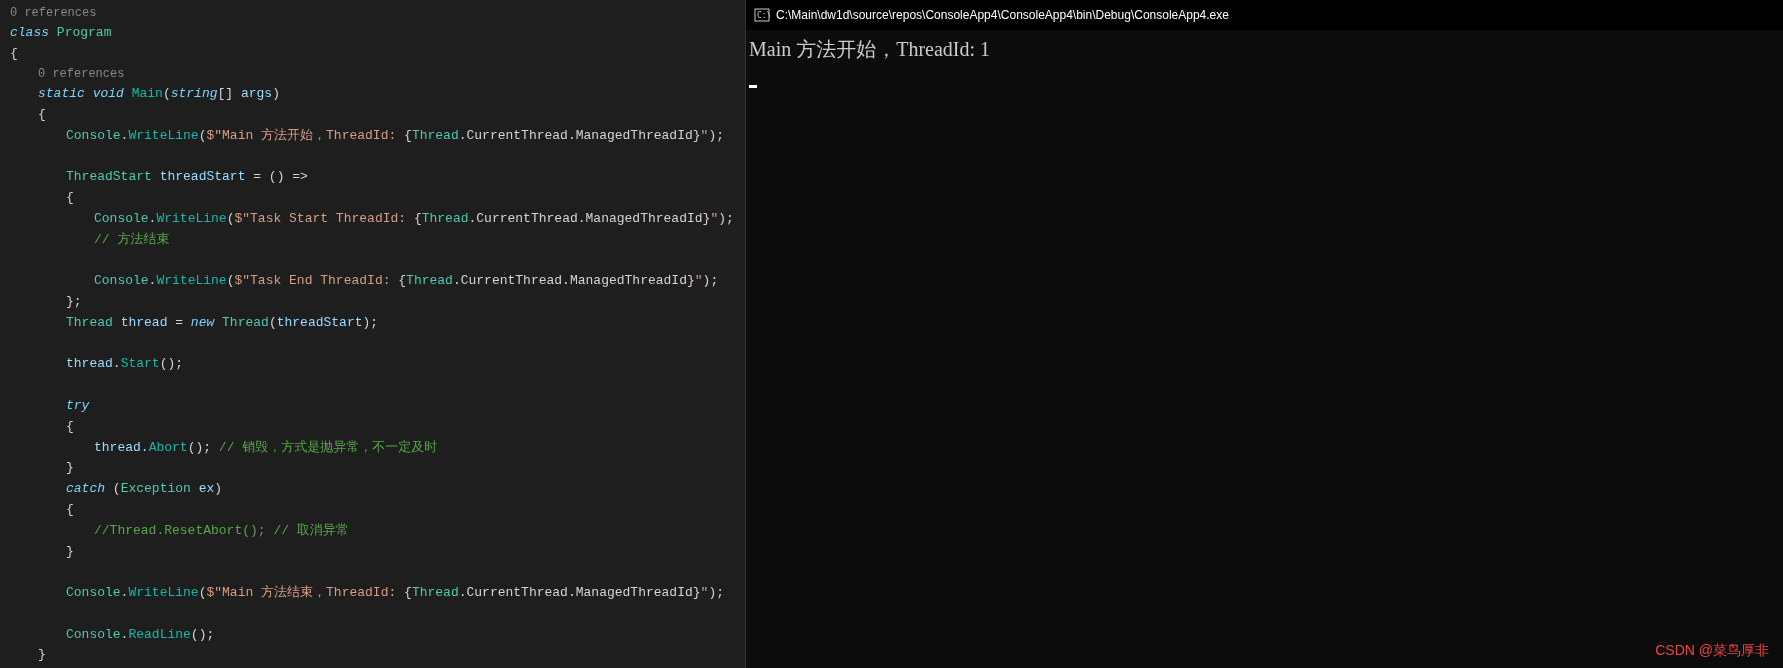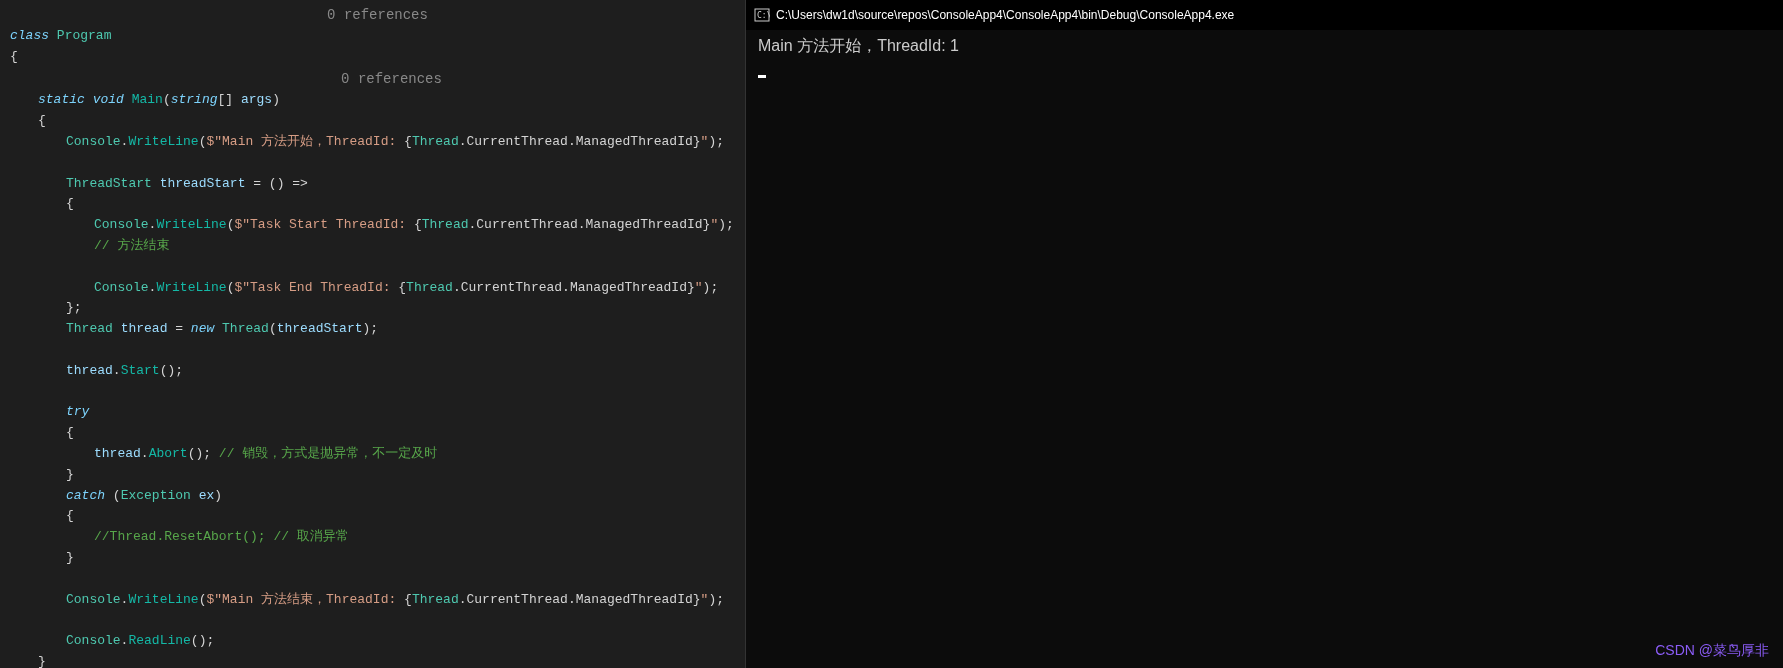--- a/index.html
+++ b/index.html
@@ -46,45 +46,44 @@
       width: 16px;
       height: 16px;
       display: inline-flex;
       align-items: center;
       justify-content: center;
     }
     .console-body {
       flex: 1;
       background: #0c0c0c;
       color: #cccccc;
-      padding: 6px 12px;
-      font-family: Liberation Sans, sans-serif;
-      font-size: 16px;
+      padding: 6px 3px;
+      font-family: Liberation Serif, serif;
+      font-size: 20px;
       line-height: 1.3;
     }
     .cursor {
       display: inline-block;
       width: 8px;
       height: 3px;
       background: #fff;
       vertical-align: bottom;
     }
     .watermark {
       position: fixed;
       bottom: 8px;
       right: 14px;
-      color: #8b5cf6;
+      color: #ef4444;
       font-family: 'Microsoft YaHei', sans-serif;
       font-size: 14px;
     }
     .codelens {
       color: #888;
-      font-size: 14px;
+      font-size: 12px;
       padding-left: 0;
-      text-align: center;
     }
     .codelens.indent1 { padding-left: 28px; }
     .kw { color: #7dd3fc; font-style: italic; }
     .cls { color: #4ec9b0; text-align: right; }
     .mth { color: #14b8a6; }
     .str { color: #d69d85; }
     .cmt { color: #57a64a; }
     .pln { color: #d4d4d4; }
     .par { color: #9cdcfe; }
     .line { white-space: pre; }
@@ -133,21 +132,21 @@
 </div>
 
 <div class="console-pane">
   <div class="console-titlebar">
     <span class="console-icon">
       <svg width="16" height="16" viewBox="0 0 16 16">
           <rect x="1" y="2" width="14" height="12" fill="#000" stroke="#ccc" stroke-width="1"></rect>
           <text x="3" y="11" font-size="8" fill="#ccc" font-family="monospace">C:\</text>
         </svg>
     </span>
-    <span>C:\Users\dw1d\source\repos\ConsoleApp4\ConsoleApp4\bin\Debug\ConsoleApp4.exe</span>
+    <span>C:\Main\dw1d\source\repos\ConsoleApp4\ConsoleApp4\bin\Debug\ConsoleApp4.exe</span>
   </div>
   <div class="console-body">
     <div>Main 方法开始，ThreadId: 1</div>
     <span class="cursor"></span>
   </div>
 </div>
 
 <div class="watermark">CSDN @菜鸟厚非</div>
 
 </body></html>

